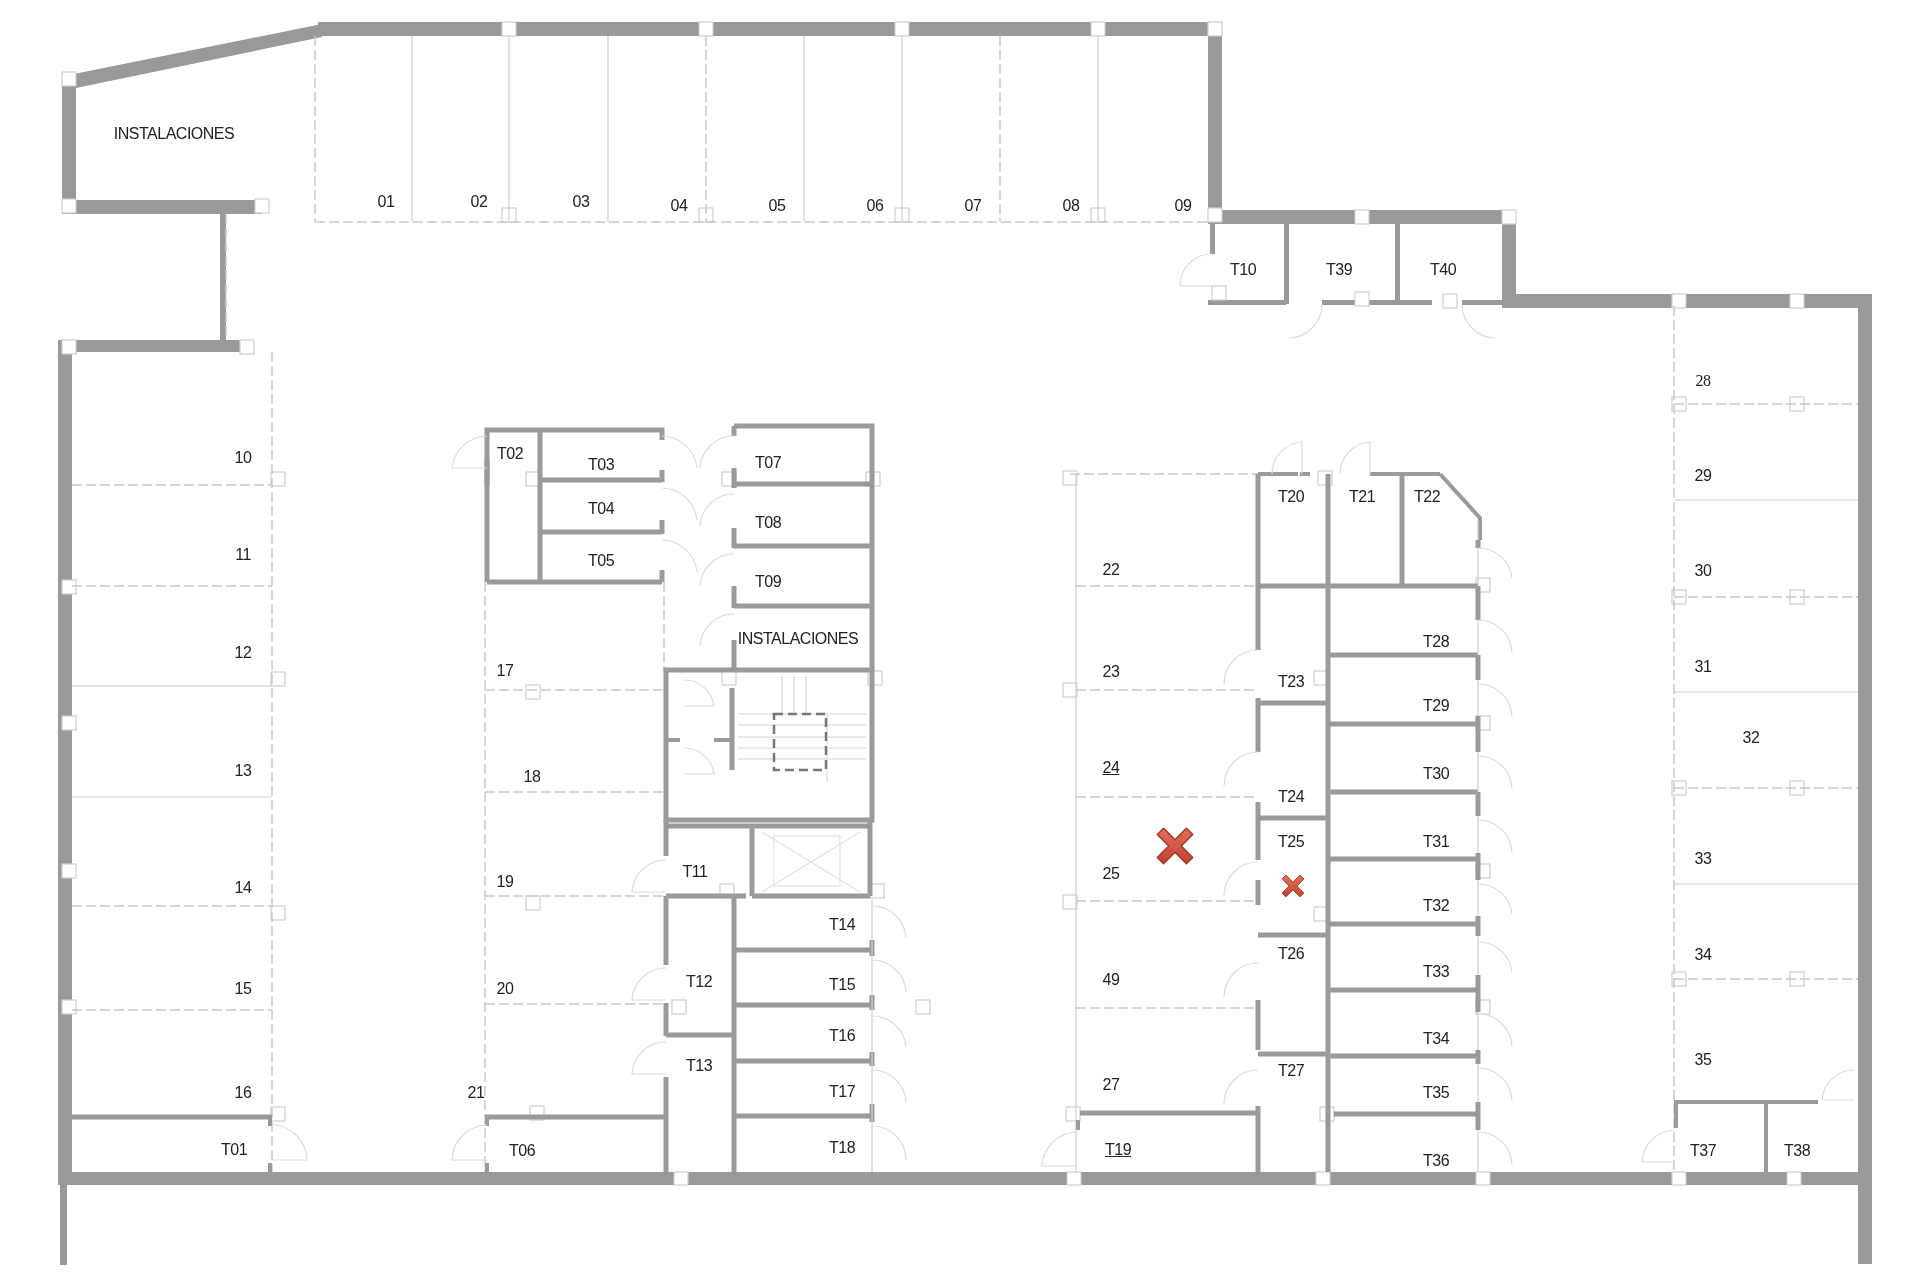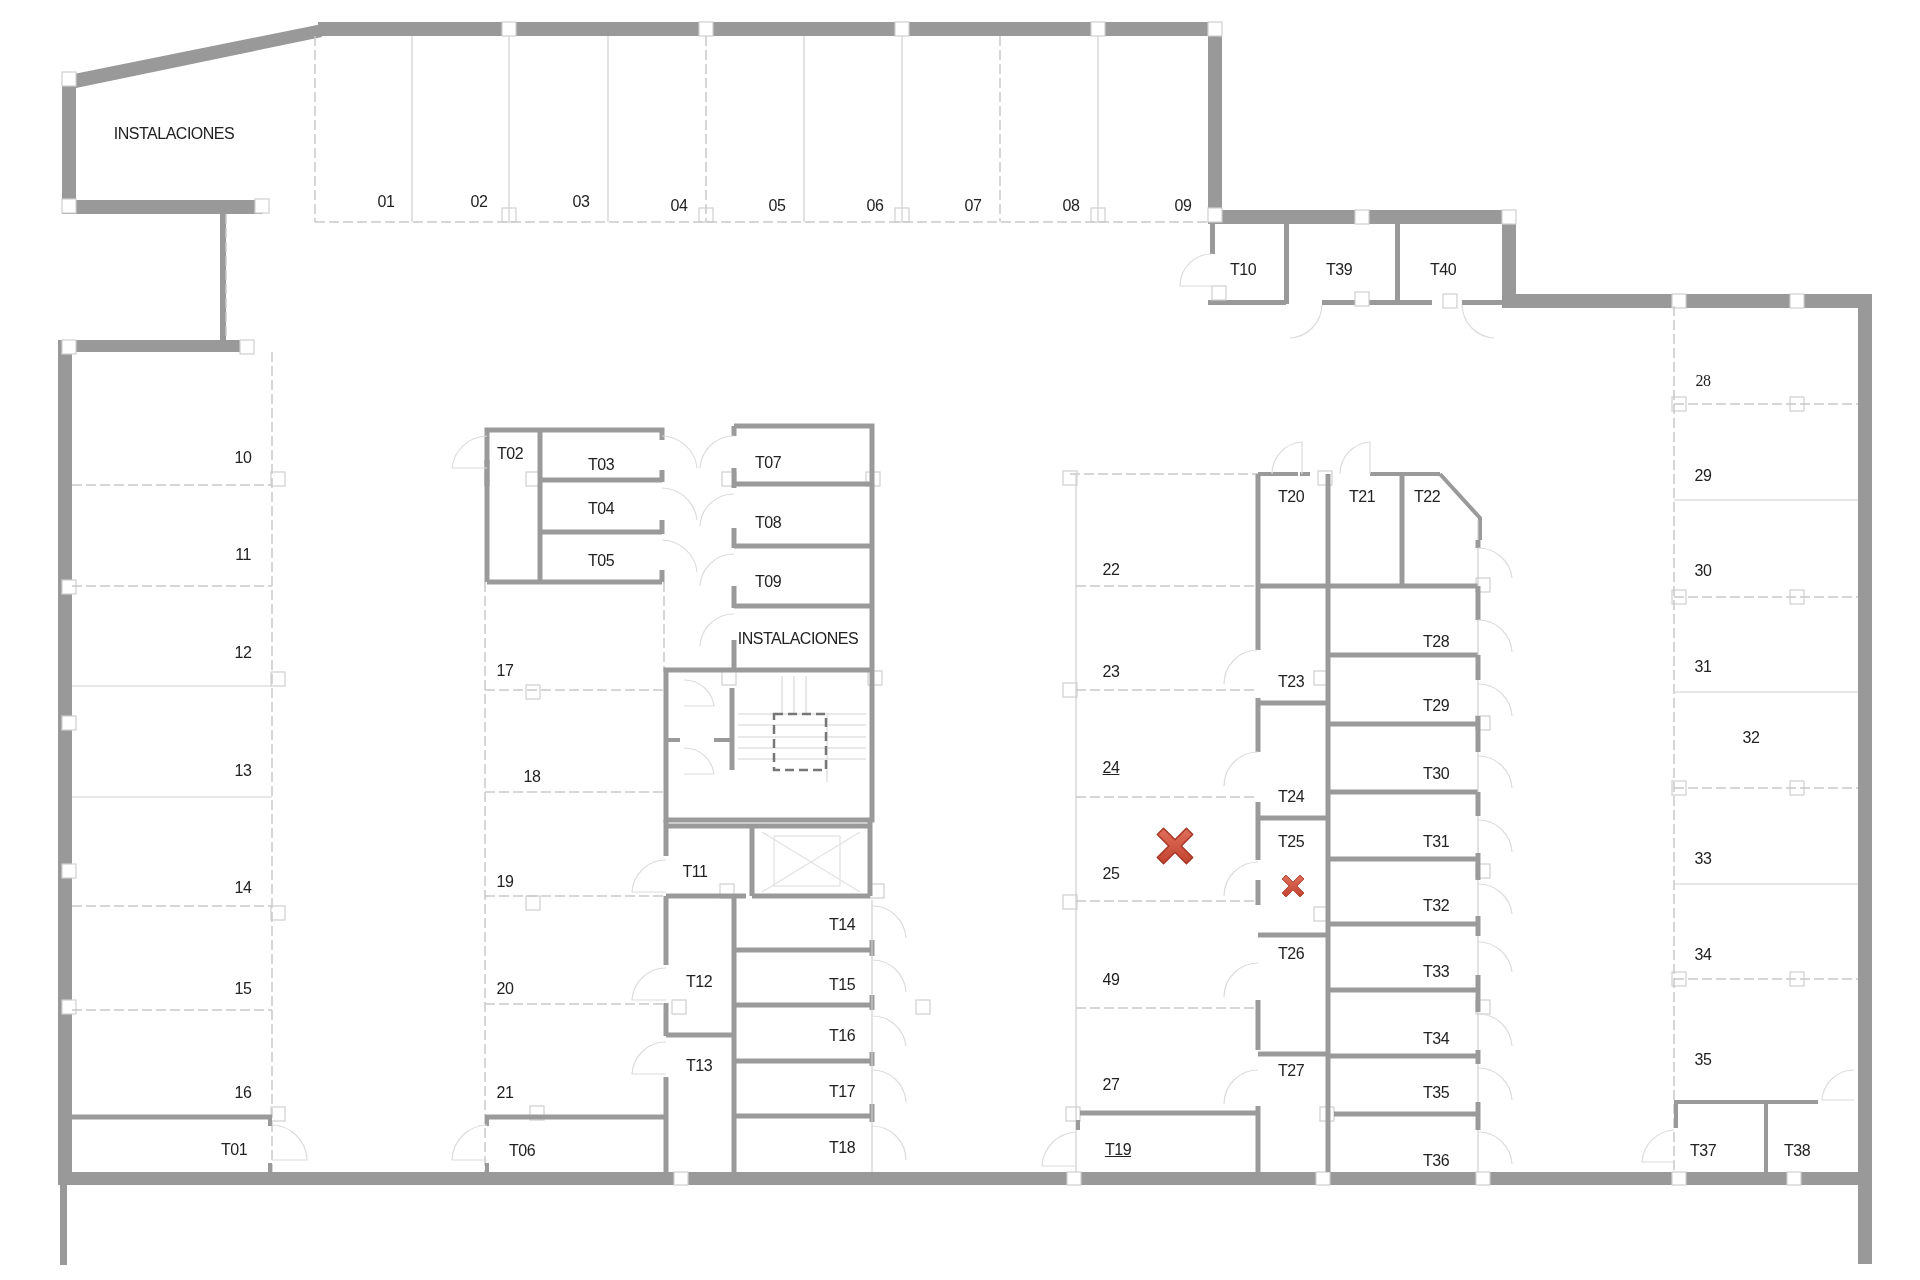--- a/index.html
+++ b/index.html
@@ -366,21 +366,21 @@
     <div class="lbl" style="left: 243px; top: 555px;">11</div>
     <div class="lbl" style="left: 243px; top: 653px;">12</div>
     <div class="lbl" style="left: 243px; top: 771px;">13</div>
     <div class="lbl" style="left: 243px; top: 888px;">14</div>
     <div class="lbl" style="left: 243px; top: 989px;">15</div>
     <div class="lbl" style="left: 243px; top: 1093px;">16</div>
     <div class="lbl" style="left: 505px; top: 671px;">17</div>
     <div class="lbl" style="left: 532px; top: 777px;">18</div>
     <div class="lbl" style="left: 505px; top: 882px;">19</div>
     <div class="lbl" style="left: 505px; top: 989px;">20</div>
-    <div class="lbl" style="left: 505px; top: 1093px;">21</div>
+    <div class="lbl" style="left: 476px; top: 1093px;">21</div>
     <div class="lbl" style="left: 1111px; top: 570px;">22</div>
     <div class="lbl" style="left: 1111px; top: 672px;">23</div>
     <div class="lbl" style="left: 1111px; top: 768px; text-decoration: underline;">24</div>
     <div class="lbl" style="left: 1111px; top: 874px;">25</div>
     <div class="lbl" style="left: 1111px; top: 980px;">49</div>
     <div class="lbl" style="left: 1111px; top: 1085px;">27</div>
     <div class="lbl" style="left: 1703px; top: 381px; font-family: Liberation Serif, serif;">28</div>
     <div class="lbl" style="left: 1703px; top: 476px;">29</div>
     <div class="lbl" style="left: 1703px; top: 571px;">30</div>
     <div class="lbl" style="left: 1703px; top: 667px;">31</div>

